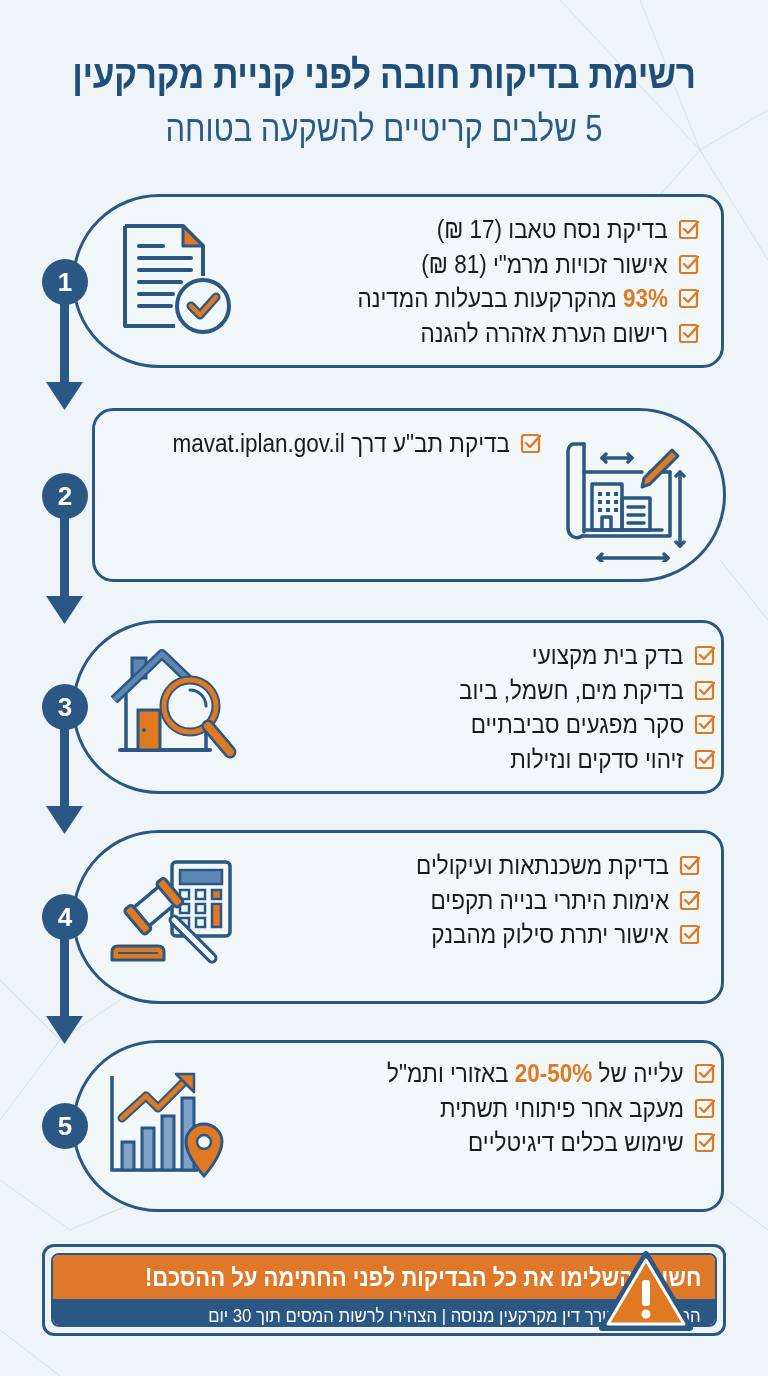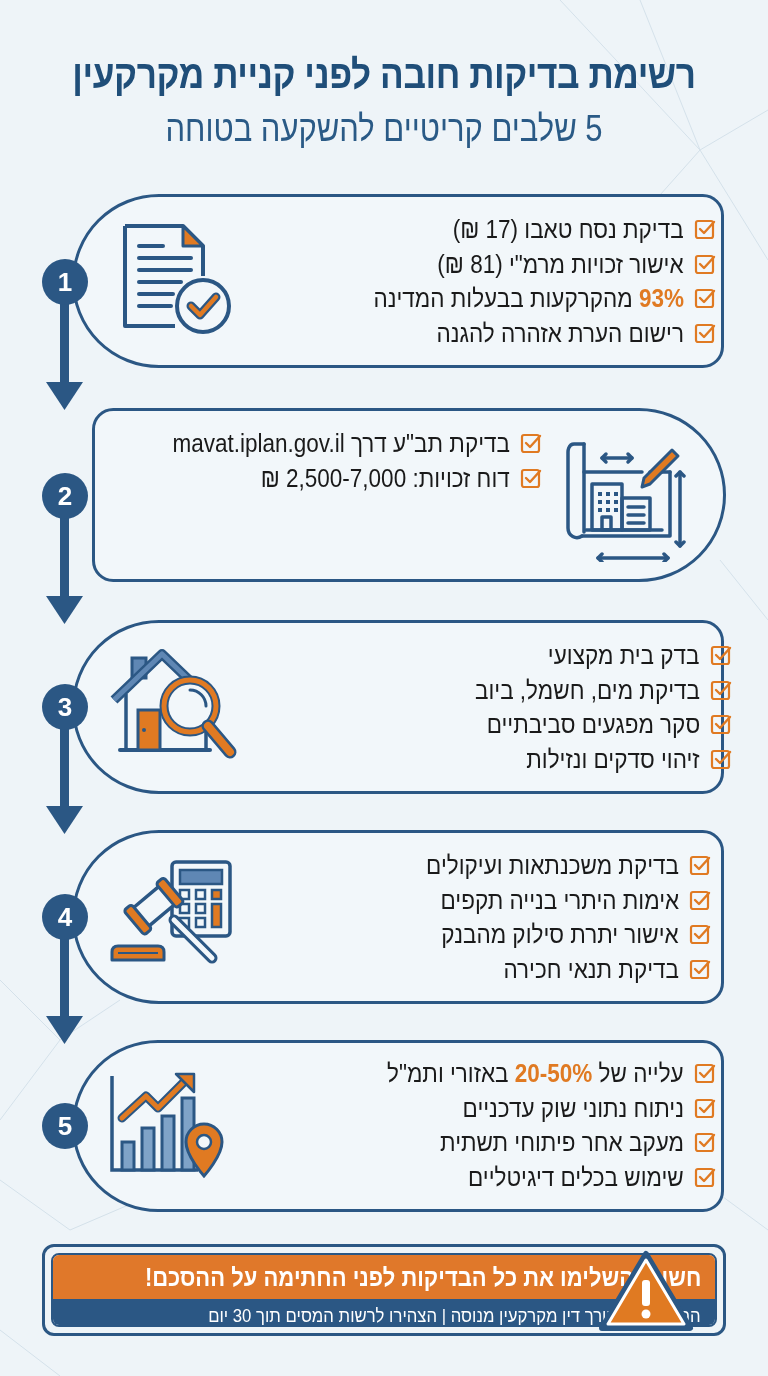--- a/index.html
+++ b/index.html
@@ -105,21 +105,21 @@
     <line x1="24" y1="40" x2="76" y2="40"></line>
     <line x1="24" y1="52" x2="76" y2="52"></line>
     <line x1="24" y1="64" x2="66" y2="64"></line>
     <line x1="24" y1="76" x2="58" y2="76"></line>
     <line x1="24" y1="88" x2="56" y2="88"></line>
   </g>
   <circle cx="88" cy="88" r="26" fill="#f2f7fa" stroke="#2b5784" stroke-width="4"></circle>
   <path d="M76 88 L85 97 L101 79" fill="none" stroke="#2b5784" stroke-width="9" stroke-linecap="round" stroke-linejoin="round"></path>
   <path d="M76 88 L85 97 L101 79" fill="none" stroke="#e07a22" stroke-width="4.5" stroke-linecap="round" stroke-linejoin="round"></path>
 </svg>
-<ul class="list" style="right:52px; top:212px;">
+<ul class="list" style="right:68px; top:212px;">
   <li>
     <svg class="check" viewBox="0 0 22 22">
         <rect x="2" y="3" width="17" height="17" rx="2" fill="none" stroke="#e07a22" stroke-width="2.2"></rect>
         <path d="M6 11 L10 15 L20 4" fill="none" stroke="#e07a22" stroke-width="2.4" stroke-linecap="round" stroke-linejoin="round"></path>
       </svg>
     <span class="txt">בדיקת נסח טאבו (17 ₪)</span>
   </li>
   <li>
     <svg class="check" viewBox="0 0 22 22">
         <rect x="2" y="3" width="17" height="17" rx="2" fill="none" stroke="#e07a22" stroke-width="2.2"></rect>
@@ -179,45 +179,38 @@
   <path d="M82 46 L110 18 L116 24 L88 52 L80 55 Z" fill="#e07a22" stroke="#2b5784" stroke-width="3" stroke-linejoin="round"></path>
 </svg>
 <ul class="list" style="right:226px; top:426px;">
   <li>
     <svg class="check" viewBox="0 0 22 22">
         <rect x="2" y="3" width="17" height="17" rx="2" fill="none" stroke="#e07a22" stroke-width="2.2"></rect>
         <path d="M6 11 L10 15 L20 4" fill="none" stroke="#e07a22" stroke-width="2.4" stroke-linecap="round" stroke-linejoin="round"></path>
       </svg>
     <span class="txt">בדיקת תב"ע דרך mavat.iplan.gov.il</span>
   </li>
-  <li>
-    <svg class="check" viewBox="0 0 22 22">
-        <rect x="2" y="3" width="17" height="17" rx="2" fill="none" stroke="#e07a22" stroke-width="2.2"></rect>
-        <path d="M6 11 L10 15 L20 4" fill="none" stroke="#e07a22" stroke-width="2.4" stroke-linecap="round" stroke-linejoin="round"></path>
-      </svg>
-    <span class="txt">דוח זכויות: 2,500-7,000 ₪</span>
-  </li>
 </ul>
 
 <div class="card left-round" style="left:72px; top:620px; width:652px; height:174px;"></div>
 <svg class="icon" width="140" height="120" viewBox="0 0 140 120" style="left:110px; top:648px;">
   <rect x="22" y="10" width="14" height="20" fill="#5f87b4" stroke="#2b5784" stroke-width="3"></rect>
   <path d="M4 52 L52 6 L100 52" fill="none" stroke="#2b5784" stroke-width="10" stroke-linejoin="round"></path>
   <path d="M4 52 L52 6 L100 52" fill="none" stroke="#5f87b4" stroke-width="5" stroke-linejoin="round"></path>
   <path d="M16 46 V100 M96 60 V100" fill="none" stroke="#2b5784" stroke-width="3.5"></path>
   <line x1="10" y1="102" x2="100" y2="102" stroke="#2b5784" stroke-width="4" stroke-linecap="round"></line>
   <rect x="28" y="62" width="22" height="40" fill="#e07a22" stroke="#2b5784" stroke-width="3"></rect>
   <circle cx="34" cy="82" r="2" fill="#2b5784"></circle>
   <circle cx="80" cy="58" r="26" fill="#f2f7fa" stroke="#2b5784" stroke-width="9"></circle>
   <circle cx="80" cy="58" r="26" fill="none" stroke="#e07a22" stroke-width="5"></circle>
   <path d="M80 42 A16 16 0 0 1 96 58" fill="none" stroke="#2b5784" stroke-width="3" stroke-linecap="round"></path>
   <path d="M98 78 L120 104" stroke="#2b5784" stroke-width="13" stroke-linecap="round"></path>
   <path d="M98 78 L120 104" stroke="#e07a22" stroke-width="8" stroke-linecap="round"></path>
 </svg>
-<ul class="list" style="right:36px; top:638px;">
+<ul class="list" style="right:52px; top:638px;">
   <li>
     <svg class="check" viewBox="0 0 22 22">
         <rect x="2" y="3" width="17" height="17" rx="2" fill="none" stroke="#e07a22" stroke-width="2.2"></rect>
         <path d="M6 11 L10 15 L20 4" fill="none" stroke="#e07a22" stroke-width="2.4" stroke-linecap="round" stroke-linejoin="round"></path>
       </svg>
     <span class="txt">בדק בית מקצועי</span>
   </li>
   <li>
     <svg class="check" viewBox="0 0 22 22">
         <rect x="2" y="3" width="17" height="17" rx="2" fill="none" stroke="#e07a22" stroke-width="2.2"></rect>
@@ -258,48 +251,41 @@
   <g transform="rotate(-40 50 50)">
     <rect x="30" y="34" width="36" height="24" fill="#f2f7fa" stroke="#2b5784" stroke-width="3.5"></rect>
     <rect x="22" y="30" width="10" height="32" rx="3" fill="#e07a22" stroke="#2b5784" stroke-width="3"></rect>
     <rect x="64" y="30" width="10" height="32" rx="3" fill="#e07a22" stroke="#2b5784" stroke-width="3"></rect>
   </g>
   <path d="M66 62 L104 100" stroke="#2b5784" stroke-width="11" stroke-linecap="round"></path>
   <path d="M66 62 L104 100" stroke="#f2f7fa" stroke-width="5" stroke-linecap="round"></path>
   <path d="M4 102 V94 Q4 88 10 88 H50 Q56 88 56 94 V102 Z" fill="#e07a22" stroke="#2b5784" stroke-width="3" stroke-linejoin="round"></path>
   <line x1="10" y1="95" x2="50" y2="95" stroke="#2b5784" stroke-width="2"></line>
 </svg>
-<ul class="list" style="right:57px; top:848px;">
+<ul class="list" style="right:67px; top:848px;">
   <li>
     <svg class="check" viewBox="0 0 22 22">
         <rect x="2" y="3" width="17" height="17" rx="2" fill="none" stroke="#e07a22" stroke-width="2.2"></rect>
         <path d="M6 11 L10 15 L20 4" fill="none" stroke="#e07a22" stroke-width="2.4" stroke-linecap="round" stroke-linejoin="round"></path>
       </svg>
     <span class="txt">בדיקת משכנתאות ועיקולים</span>
   </li>
   <li>
     <svg class="check" viewBox="0 0 22 22">
         <rect x="2" y="3" width="17" height="17" rx="2" fill="none" stroke="#e07a22" stroke-width="2.2"></rect>
         <path d="M6 11 L10 15 L20 4" fill="none" stroke="#e07a22" stroke-width="2.4" stroke-linecap="round" stroke-linejoin="round"></path>
       </svg>
     <span class="txt">אימות היתרי בנייה תקפים</span>
   </li>
   <li>
     <svg class="check" viewBox="0 0 22 22">
         <rect x="2" y="3" width="17" height="17" rx="2" fill="none" stroke="#e07a22" stroke-width="2.2"></rect>
         <path d="M6 11 L10 15 L20 4" fill="none" stroke="#e07a22" stroke-width="2.4" stroke-linecap="round" stroke-linejoin="round"></path>
       </svg>
     <span class="txt">אישור יתרת סילוק מהבנק</span>
-  </li>
-  <li>
-    <svg class="check" viewBox="0 0 22 22">
-        <rect x="2" y="3" width="17" height="17" rx="2" fill="none" stroke="#e07a22" stroke-width="2.2"></rect>
-        <path d="M6 11 L10 15 L20 4" fill="none" stroke="#e07a22" stroke-width="2.4" stroke-linecap="round" stroke-linejoin="round"></path>
-      </svg>
-    <span class="txt">בדיקת תנאי חכירה</span>
   </li>
 </ul>
 
 <div class="card left-round" style="left:72px; top:1040px; width:652px; height:172px;"></div>
 <svg class="icon" width="120" height="110" viewBox="0 0 120 110" style="left:108px; top:1070px;">
   <path d="M4 6 V100 H90" fill="none" stroke="#2b5784" stroke-width="3.5"></path>
   <g fill="#7fa3c8" stroke="#2b5784" stroke-width="3">
     <rect x="14" y="72" width="12" height="28"></rect>
     <rect x="34" y="58" width="12" height="42"></rect>
     <rect x="54" y="46" width="12" height="54"></rect>
@@ -311,27 +297,20 @@
   <path d="M96 106 C96 106 78 86 78 72 A18 18 0 0 1 114 72 C114 86 96 106 96 106 Z" fill="#e07a22" stroke="#2b5784" stroke-width="3"></path>
   <circle cx="96" cy="72" r="7" fill="#f2f7fa" stroke="#2b5784" stroke-width="2.5"></circle>
 </svg>
 <ul class="list" style="right:52px; top:1056px;">
   <li>
     <svg class="check" viewBox="0 0 22 22">
         <rect x="2" y="3" width="17" height="17" rx="2" fill="none" stroke="#e07a22" stroke-width="2.2"></rect>
         <path d="M6 11 L10 15 L20 4" fill="none" stroke="#e07a22" stroke-width="2.4" stroke-linecap="round" stroke-linejoin="round"></path>
       </svg>
     <span class="txt"><span>עלייה של </span><span class="hl">20-50%</span><span> באזורי ותמ"ל</span></span>
-  </li>
-  <li>
-    <svg class="check" viewBox="0 0 22 22">
-        <rect x="2" y="3" width="17" height="17" rx="2" fill="none" stroke="#e07a22" stroke-width="2.2"></rect>
-        <path d="M6 11 L10 15 L20 4" fill="none" stroke="#e07a22" stroke-width="2.4" stroke-linecap="round" stroke-linejoin="round"></path>
-      </svg>
-    <span class="txt">ניתוח נתוני שוק עדכניים</span>
   </li>
   <li>
     <svg class="check" viewBox="0 0 22 22">
         <rect x="2" y="3" width="17" height="17" rx="2" fill="none" stroke="#e07a22" stroke-width="2.2"></rect>
         <path d="M6 11 L10 15 L20 4" fill="none" stroke="#e07a22" stroke-width="2.4" stroke-linecap="round" stroke-linejoin="round"></path>
       </svg>
     <span class="txt">מעקב אחר פיתוחי תשתית</span>
   </li>
   <li>
     <svg class="check" viewBox="0 0 22 22">

